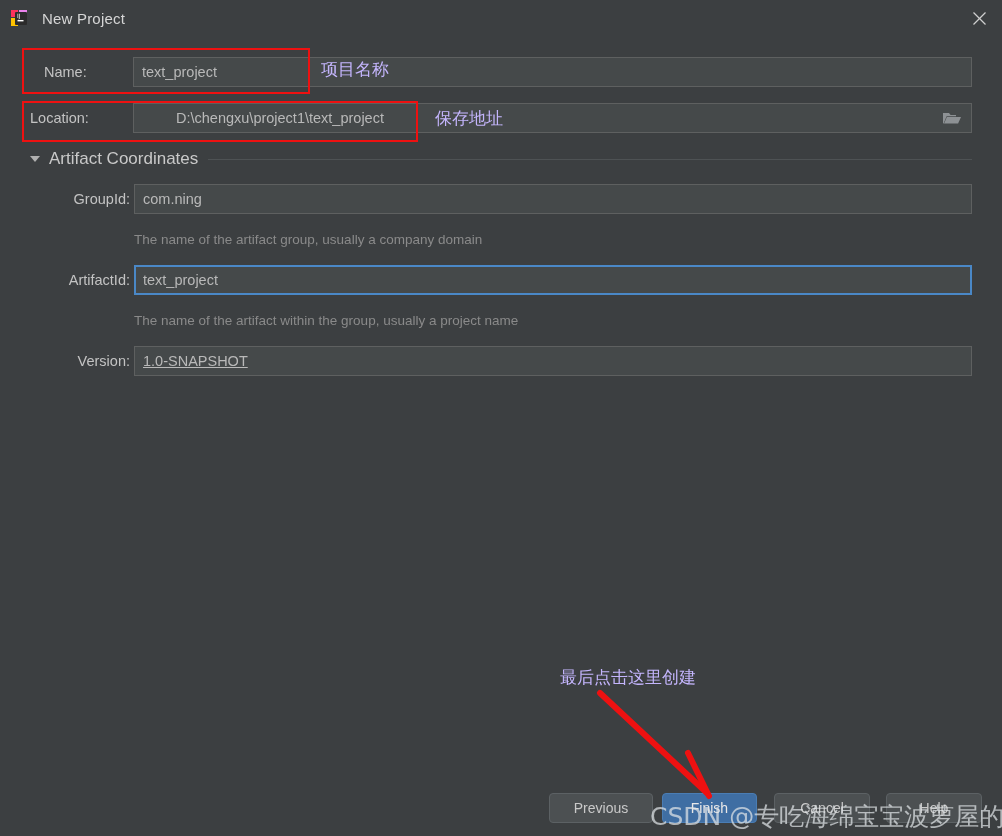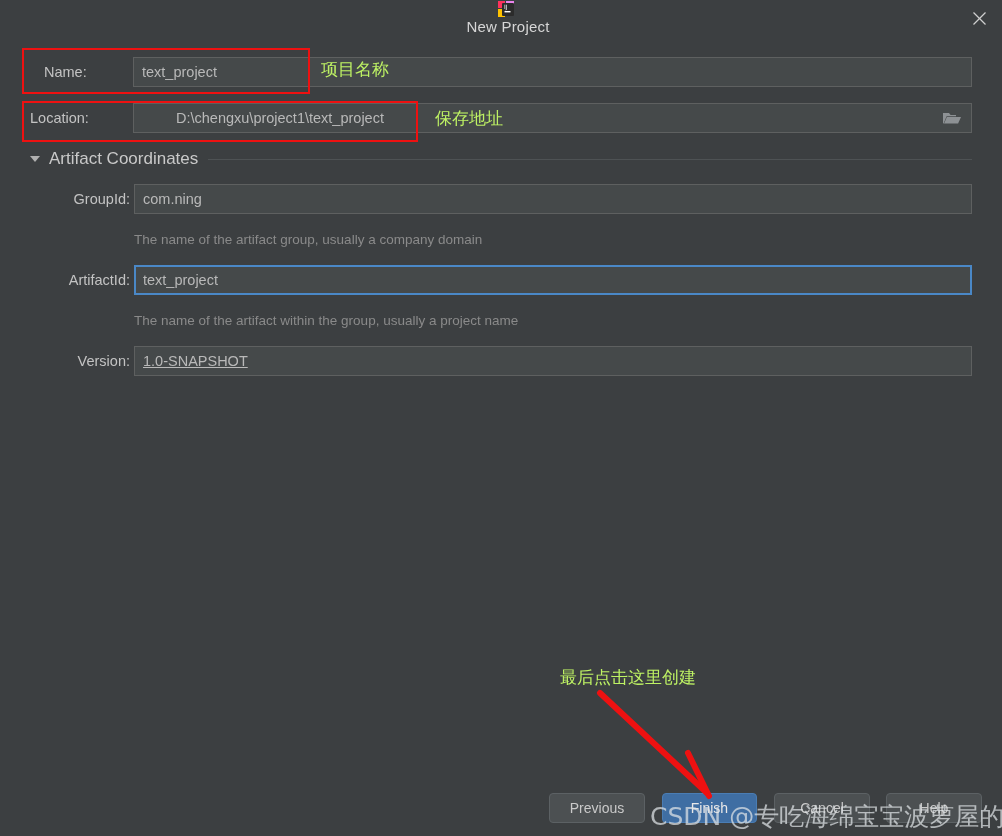--- a/index.html
+++ b/index.html
@@ -17,21 +17,20 @@
   }
 
   
   #titlebar {
     position: absolute;
     left: 0; top: 0;
     width: 1002px; height: 36px;
     background: #3c3f41;
     display: flex;
     align-items: center;
-    flex-direction: column;
   }
   #app-icon {
     margin-left: 10px;
     width: 18px; height: 18px;
     position: relative;
     flex: none;
   }
   #title-text {
     margin-left: 14px;
     font-size: 15px;
@@ -145,21 +144,21 @@
 
   
   .annot-box {
     position: absolute;
     border: 2px solid #ee1111;
     box-sizing: border-box;
     pointer-events: none;
   }
   .annot-text {
     position: absolute;
-    color: #bef264;
+    color: #c4b5fd;
     font-size: 17px;
     font-family: "DejaVu Sans", sans-serif;
     white-space: nowrap;
     pointer-events: none;
   }
   #annot-arrow-svg {
     position: absolute;
     left: 580px; top: 680px;
     width: 170px; height: 130px;
     pointer-events: none;
@@ -234,21 +233,21 @@
   <span class="field-label">ArtifactId:</span>
 </div>
 <div class="text-field focused" style="position:absolute; left:134px; top:265px; width:838px;" title="ArtifactId">text_project</div>
 <div class="hint-text" style="left:134px; top:313px;">The name of the artifact within the group, usually a project name</div>
 
 <div class="field-row" style="left:30px; top:346px; width:100px; justify-content:flex-end;">
   <span class="field-label">Version:</span>
 </div>
 <div class="text-field" style="position:absolute; left:134px; top:346px; width:838px;text-decoration:underline;" title="Version">1.0-SNAPSHOT</div>
 
-<div class="btn" style="left:549px; top:793px; width:96px;">Previous</div>
+<div class="btn" style="left:549px; top:793px; width:104px;">Previous</div>
 <div class="btn primary" style="left:662px; top:793px; width:95px;">Finish</div>
 <div class="btn" style="left:774px; top:793px; width:96px;">Cancel</div>
 <div class="btn" style="left:886px; top:793px; width:96px;">Help</div>
 
 <div class="annot-box" style="left:22px; top:48px; width:288px; height:46px;"></div>
 <div class="annot-box" style="left:22px; top:101px; width:396px; height:41px;"></div>
 <div class="annot-text" style="left:321px; top:58px;">项目名称</div>
 <div class="annot-text" style="left:435px; top:107px;">保存地址</div>
 <div class="annot-text" style="left:560px; top:666px;">最后点击这里创建</div>
 

